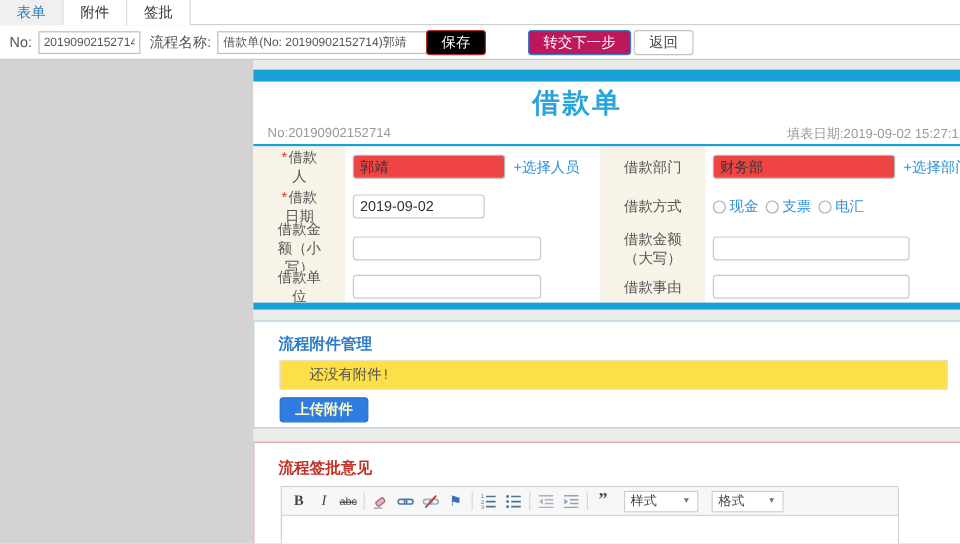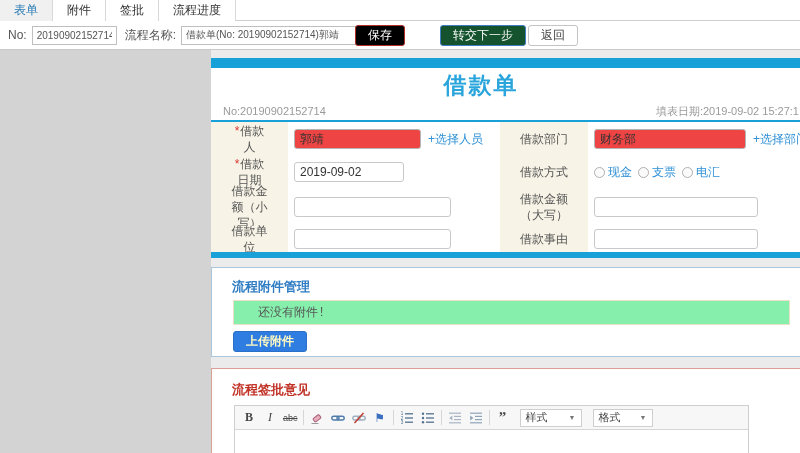--- a/index.html
+++ b/index.html
@@ -20,21 +20,21 @@
   .toolbar { position:absolute; left:0; top:21px; width:800px; height:29px;
              background:#fff; border-bottom:1px solid #c9c9c9; display:flex; align-items:center; }
   .toolbar .lab { font-size:12px; color:#555; margin-left:8px; }
   .inp-no { width:85px; height:19px; margin-left:5px; border:1px solid #bfbfbf;
             font-size:10px; color:#555; padding:0 4px; font-family:"Liberation Sans",sans-serif; }
   .inp-proc { width:190px; height:19px; margin-left:5px; border:1px solid #bfbfbf;
               font-size:10px; color:#555; padding:0 4px; font-family:"Liberation Sans",sans-serif; }
   .btn { font-size:12px; height:21px; border-radius:3px; border:1px solid transparent;
          cursor:pointer; padding:0 12px; font-family:"Liberation Sans",sans-serif; }
   .btn-save { position:absolute; left:355px; background:#000000; border-color:#b12f27; color:#fff; }
-  .btn-next { position:absolute; left:440px; background:#14532d; border-color:#3f7cc2; color:#fff;text-align:right; }
+  .btn-next { position:absolute; left:440px; background:#be185d; border-color:#3f7cc2; color:#fff;text-align:right; }
   .btn-back { position:absolute; left:528px; background:#fff; border-color:#c4c4c4; color:#444; }
 
   
   .content { position:absolute; left:211px; top:50px; width:589px; height:403px;
              background:#ebebeb; overflow:hidden; }
 
   .panel { width:600px; background:#fff; }
 
   
   .form-panel { margin-top:8px; }
@@ -59,21 +59,21 @@
   .link { font-size:12px; color:#2e90d6; text-decoration:none; cursor:pointer; white-space:nowrap; }
   .radio-group { display:flex; align-items:center; gap:6px;justify-content:flex-end; }
   .radio { width:11px; height:11px; border:1px solid #b0b0b0; border-radius:50%;
            background:#fbfbfb; display:inline-block; cursor:pointer; }
   .radio-label { font-size:12px; color:#2e90d6; margin-left:-3px; cursor:pointer; }
 
   
   .attach-panel { margin-top:9px; height:90px; border:1px solid #a9c8dd; position:relative; }
   .sec-title-blue { position:absolute; left:20px; top:10px; font-size:13px; font-weight:bold; color:#2e7cc3; }
   .empty-box { position:absolute; left:21px; top:32px; width:557px; height:25px;
-               background:#86efac; border:1px solid #e9e0c6; display:flex; align-items:center;
+               background:#fde047; border:1px solid #e9e0c6; display:flex; align-items:center;
                padding-left:24px; font-size:12px; color:#555;font-family:Liberation Mono, monospace; }
   .btn-upload { position:absolute; left:21px; top:63px; height:21px; background:#2f7de1;
                 border:1px solid #2a70c9; color:#fef9c3; font-size:12px; font-weight:bold;
                 border-radius:3px; padding:0 12px; cursor:pointer; font-family:"Liberation Sans",sans-serif; }
 
   
   .approve-panel { margin-top:11px; height:120px; border:1px solid #dc9f98; position:relative; }
   .sec-title-red { position:absolute; left:20px; top:12px; font-size:13px; font-weight:bold; color:#c13227; }
   .editor { position:absolute; left:22px; top:36px; width:515px; height:70px;
             border:1px solid #cfcfcf; background:#fff; }
@@ -100,23 +100,20 @@
 <div class="tabbar">
   <div class="tab active">
       <span>表单</span>
     </div>
   <div class="tab">
       <span>附件</span>
     </div>
   <div class="tab">
       <span>签批</span>
     </div>
-  <div class="tab">
-      <span>流程进度</span>
-    </div>
   <div class="spacer"></div>
 </div>
 
 <div class="toolbar">
   <span class="lab">No:</span>
   <input class="inp-no" type="text" value="20190902152714" style="">
   <span class="lab">流程名称:</span>
   <input class="inp-proc" type="text" value="借款单(No: 20190902152714)郭靖" style="">
   <button class="btn btn-save">保存</button>
   <button class="btn btn-next">转交下一步</button>

